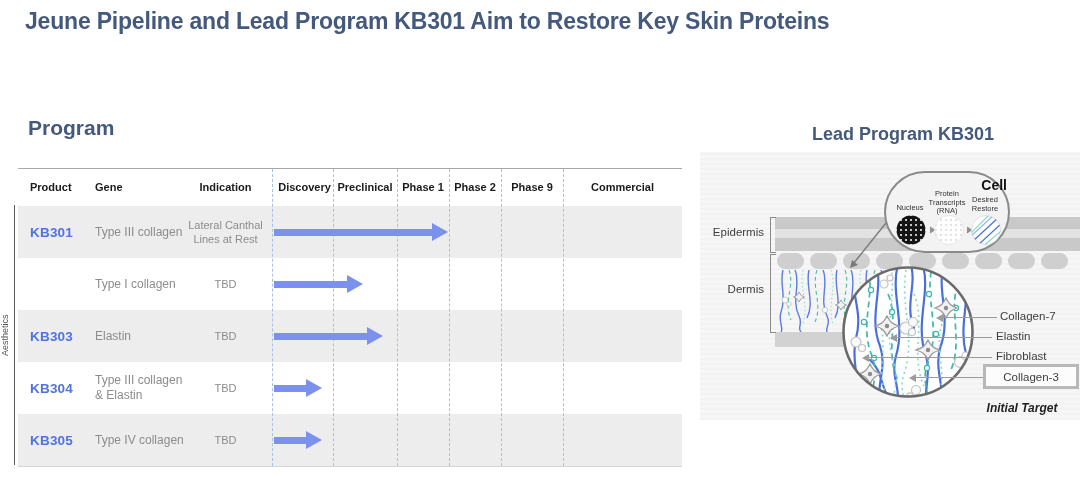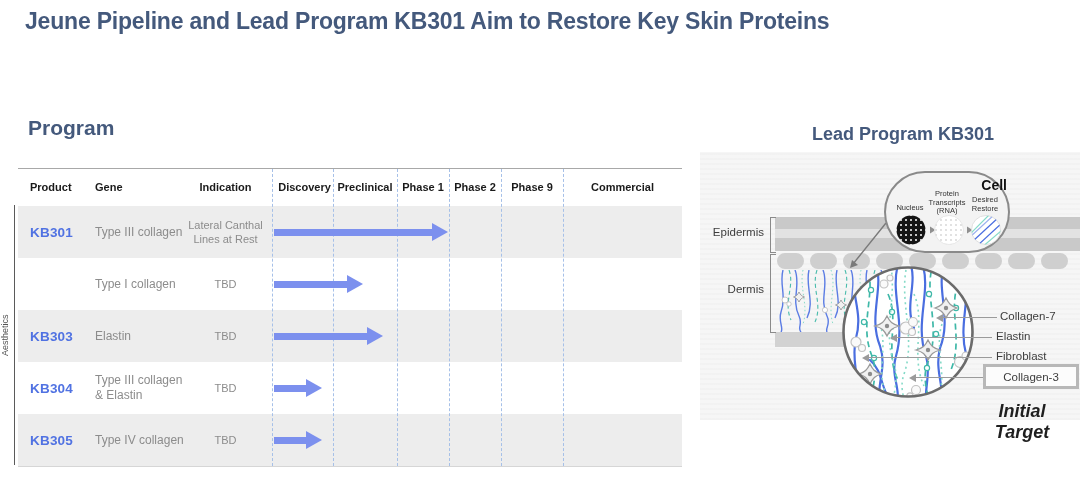--- a/index.html
+++ b/index.html
@@ -95,21 +95,21 @@
   .ld-fb{left:169px;top:205px;width:123px;}
   .ld-c3{left:216px;top:225px;width:67px;}
   .fiber-label{position:absolute;font-size:11.5px;color:#3d3d3d;z-index:8;}
   .fl-c1{left:300px;top:158px;}
   .fl-el{left:296px;top:178px;}
   .fl-fb{left:296px;top:198px;}
   .c3-box{position:absolute;left:283px;top:212px;width:90px;height:19px;background:#fcfcfc;
           border:3px solid #b8b8b8;z-index:8;display:flex;align-items:center;justify-content:center;}
   .c3-box .fiber-label{position:static;}
   .initial-target{position:absolute;left:270px;top:249px;width:104px;text-align:center;
-          font-size:18px;font-weight:bold;font-style:italic;color:#1f1f1f;z-index:8;}
+          font-size:12px;font-weight:bold;font-style:italic;color:#1f1f1f;z-index:8;}
 </style>
 </head>
 <body>
 
 <div class="slide">
 
   <h1 class="title">Jeune Pipeline and Lead Program KB301 Aim to Restore Key Skin Proteins</h1>
 
   <h2 class="pl-heading">Program</h2>
 

